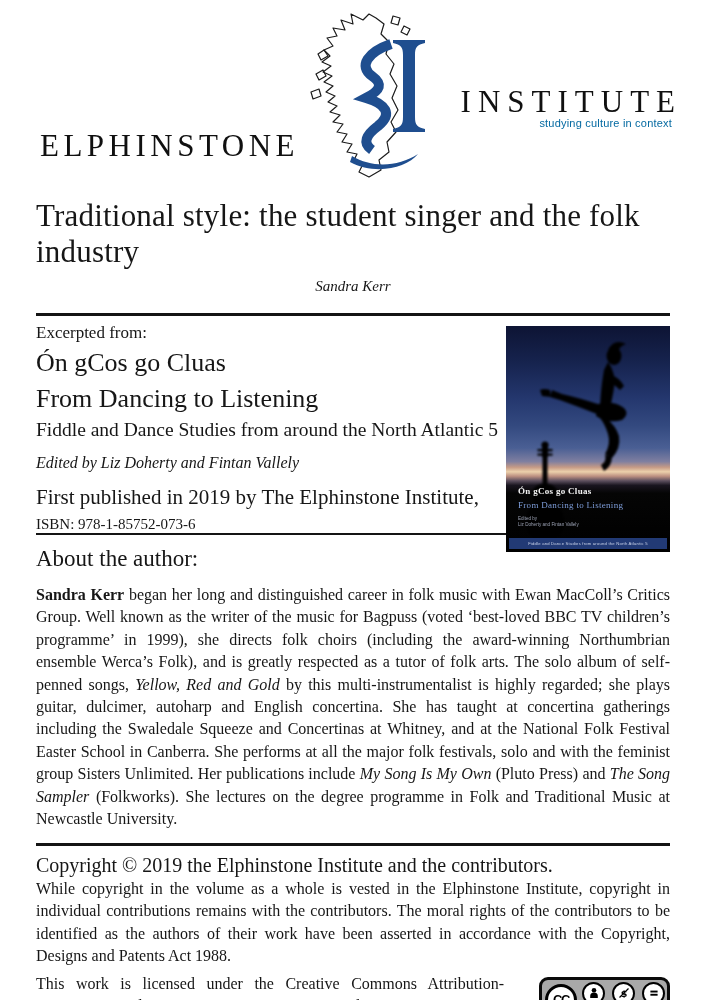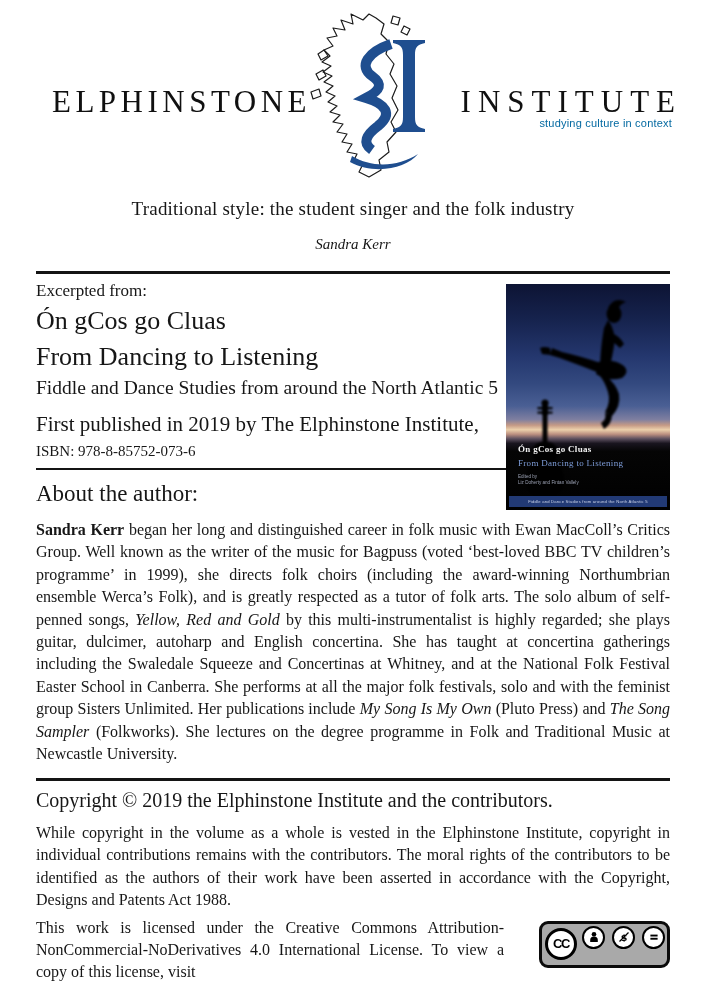--- a/index.html
+++ b/index.html
@@ -7,37 +7,37 @@
     position:relative; width:706px; height:1000px; margin:0 auto;
     background:#ffffff; overflow:hidden;
     font-family:"Liberation Serif","DejaVu Serif",serif;
     color:#161616;
   }
   .inner{padding:0 36px;}
 
   
   .masthead{position:relative; height:192px;}
   .wm{position:absolute; top:84px; font-size:31px; color:#101010; white-space:nowrap;}
-  .wm-left{left:52px; letter-spacing:4.5px;}
+  .wm-left{left:40px; letter-spacing:4.5px;margin-top:44px;}
   .wm-right{right:24px; letter-spacing:7px;}
   .tagline{
     position:absolute; right:34px; top:117px;
     font-family:"Liberation Sans","DejaVu Sans",sans-serif;
     font-size:11px; color:#0369a1; letter-spacing:.2px;
   }
   .logo{position:absolute; left:296px; top:8px;}
 
   
-  .title{margin:6px 0 16px; text-align:center; font-size:19px; font-weight:normal; letter-spacing:.2px;}
+  .title{margin:6px 0 8px; font-size:31px; font-weight:normal; letter-spacing:.2px;}
   .author{margin-top:6px; text-align:center; font-style:italic; font-size:15px;}
 
   .rule{border:none; height:2.5px; background:#141414; margin:18px 0 0;}
 
   
-  .excerpt{position:relative; padding:7px 0 8px;}
+  .excerpt{position:relative; padding:7px 0 0;}
   .excerpt-label{font-size:17px;}
   .book-title{font-size:26px; line-height:33px; margin-top:3px;}
   .series{font-size:19.5px; margin-top:4px;}
   .editors{font-style:italic; font-size:16px; margin-top:13px;}
   .imprint{margin-top:15px; font-size:21px; line-height:20px;}
   .isbn{margin-top:9px; font-size:15px;}
 
   
   .cover{
     position:absolute; top:10px; right:0; width:164px; height:226px;
@@ -53,21 +53,21 @@
   .cover-strip{
     position:absolute; left:3px; right:3px; bottom:3px; height:11px;
     background:#223a75; color:#c9d2e8; font-size:4.2px;
     display:flex; align-items:center; justify-content:center;
     font-family:"Liberation Sans",sans-serif; letter-spacing:.2px;
   }
 
   
   .about-h{margin:11px 0 12px; font-size:23px; font-weight:normal;}
   .body-just{
-    margin:10px 0 0; font-size:16px; line-height:22.4px;
+    margin:1px 0 0; font-size:16px; line-height:22.4px;
     text-align:justify; text-justify:inter-word;
   }
   .body-just b{font-weight:bold;}
   .body-just i{font-style:italic;}
 
   .copy-line{margin-top:8px; font-size:20px;}
 
   
   .license-row{display:flex; margin-top:5px; align-items:flex-start;}
   .license-p{flex:0 0 468px; margin:0;}
@@ -123,24 +123,25 @@
     <h1 class="title">Traditional style: the student singer and the folk industry</h1>
     <div class="author">Sandra Kerr</div>
 
     <hr class="rule">
 
     <section class="excerpt">
       <div class="excerpt-label">Excerpted from:</div>
       <div class="book-title">Ón gCos go Cluas</div>
       <div class="book-title">From Dancing to Listening</div>
       <div class="series">Fiddle and Dance Studies from around the North Atlantic 5</div>
+      <div class="editors">Edited by Liz Doherty and Fintan Vallely</div>
       <div class="imprint">
         <div>First published in 2019 by The Elphinstone Institute,</div>
       </div>
-      <div class="isbn">ISBN: 978-8-85752-073-6</div>
+      <div class="isbn">ISBN: 978-1-85752-073-6</div>
 
       <div class="cover">
         <svg width="164" height="226" viewBox="0 0 164 226">
           <defs>
               <filter id="soft">
                 <feGaussianBlur stdDeviation="1.1"></feGaussianBlur>
               </filter>
             </defs>
           <g fill="#040404" filter="url(#soft)">
             <ellipse cx="108" cy="30" rx="7.5" ry="9"></ellipse>

